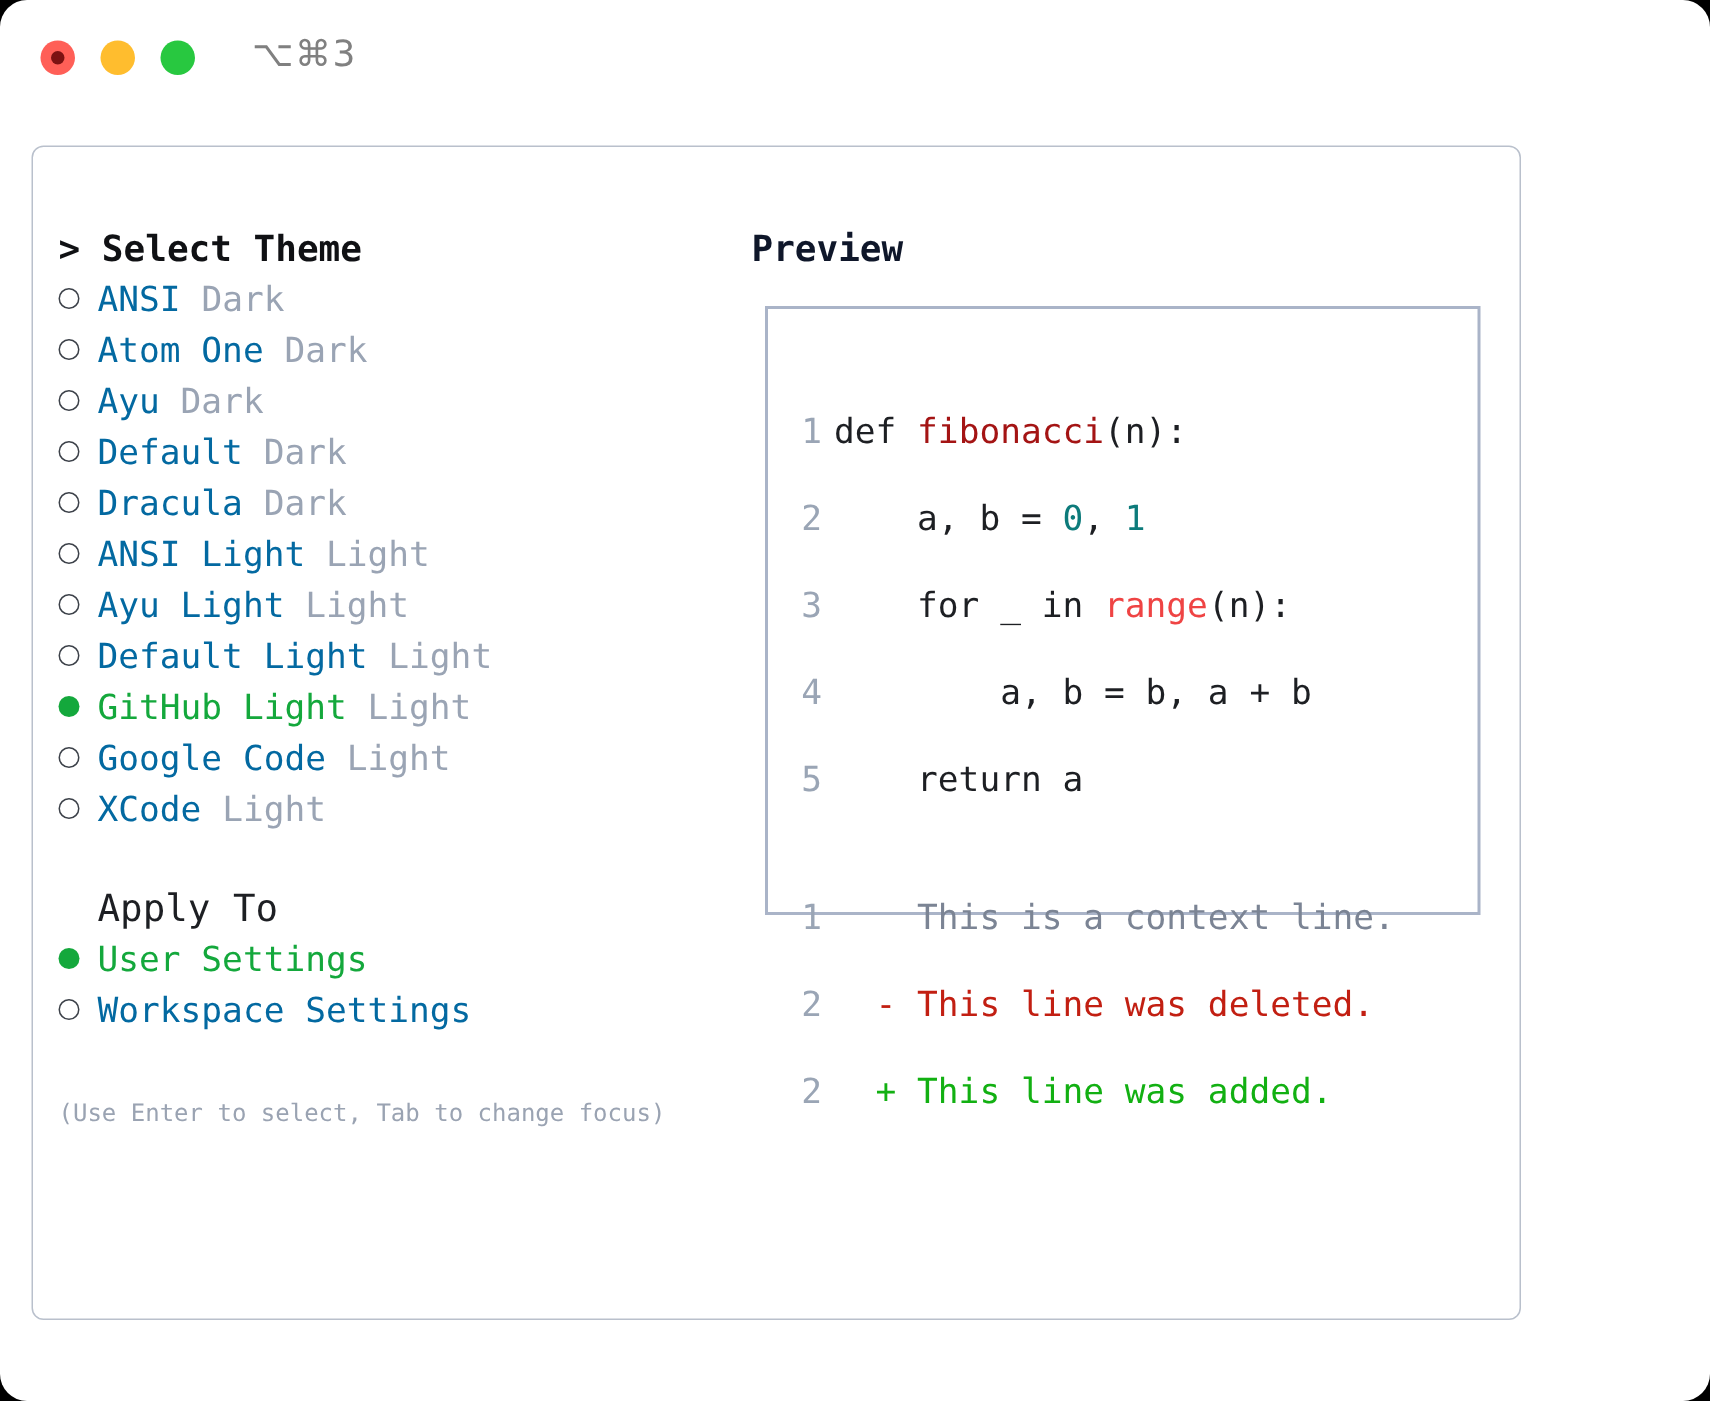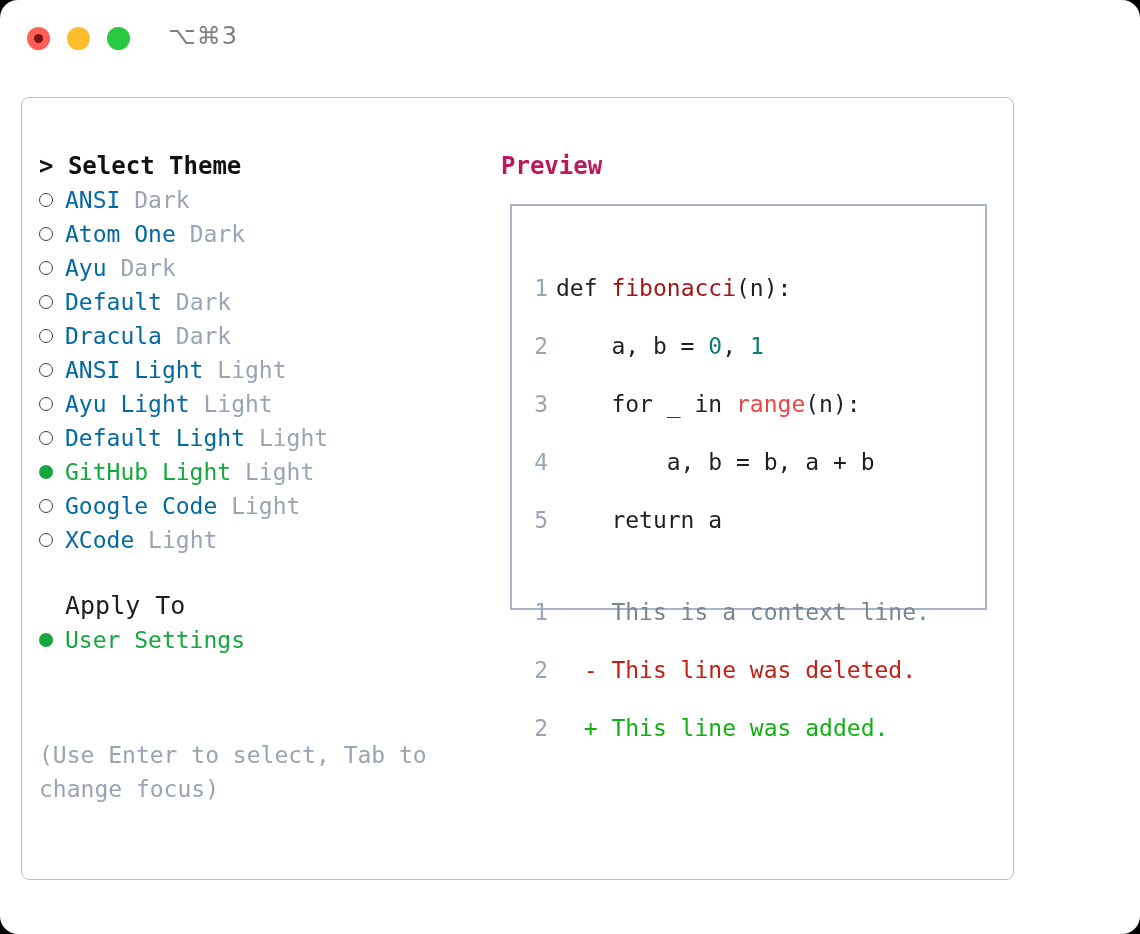--- a/index.html
+++ b/index.html
@@ -126,39 +126,38 @@
     font-size: 25px;
     color: #1d1f23;
     padding-left: 26px;
     white-space: pre;
   }
 
   .spacer-sm { height: 32px; }
   .spacer-md { height: 34px; }
 
   #hint {
-    font-size: 23px;
+    font-size: 16px;
     line-height: 34px;
     color: #9aa3b2;
     width: 410px;
     white-space: normal;
-    margin-top: 47px;
   }
 
   
   #right-col {
     position: absolute;
     left: 479px;
     top: 51px;
     width: 500px;
   }
   #preview-title {
     font-size: 24px;
     font-weight: bold;
-    color: #be185d;
+    color: #0f172a;
     line-height: 34px;
     white-space: pre;
   }
   #code-panel {
     position: absolute;
     left: 9px;
     top: 55px;
     width: 477px;
     height: 406px;
     border: 2px solid #aab4c8;
@@ -222,20 +221,21 @@
           <div class="row selected"><span class="marker"><span class="dot-full"></span></span><span class="label">GitHub Light </span><span class="tag">Light</span></div>
           <div class="row"><span class="marker"><span class="dot-empty"></span></span><span class="label">Google Code </span><span class="tag">Light</span></div>
           <div class="row"><span class="marker"><span class="dot-empty"></span></span><span class="label">XCode </span><span class="tag">Light</span></div>
         </div>
 
       <div class="spacer-sm"></div>
 
       <div class="section-title">Apply To</div>
       <div id="apply-list">
           <div class="row selected"><span class="marker"><span class="dot-full"></span></span><span class="label">User Settings</span></div>
+          <div class="row"><span class="marker"><span class="dot-empty"></span></span><span class="label">Workspace Settings</span></div>
         </div>
 
       <div class="spacer-md"></div>
 
       <div id="hint">(Use Enter to select, Tab to change focus)</div>
     </div>
 
     <div id="right-col">
       <div id="preview-title">Preview</div>
       <div id="code-panel">

